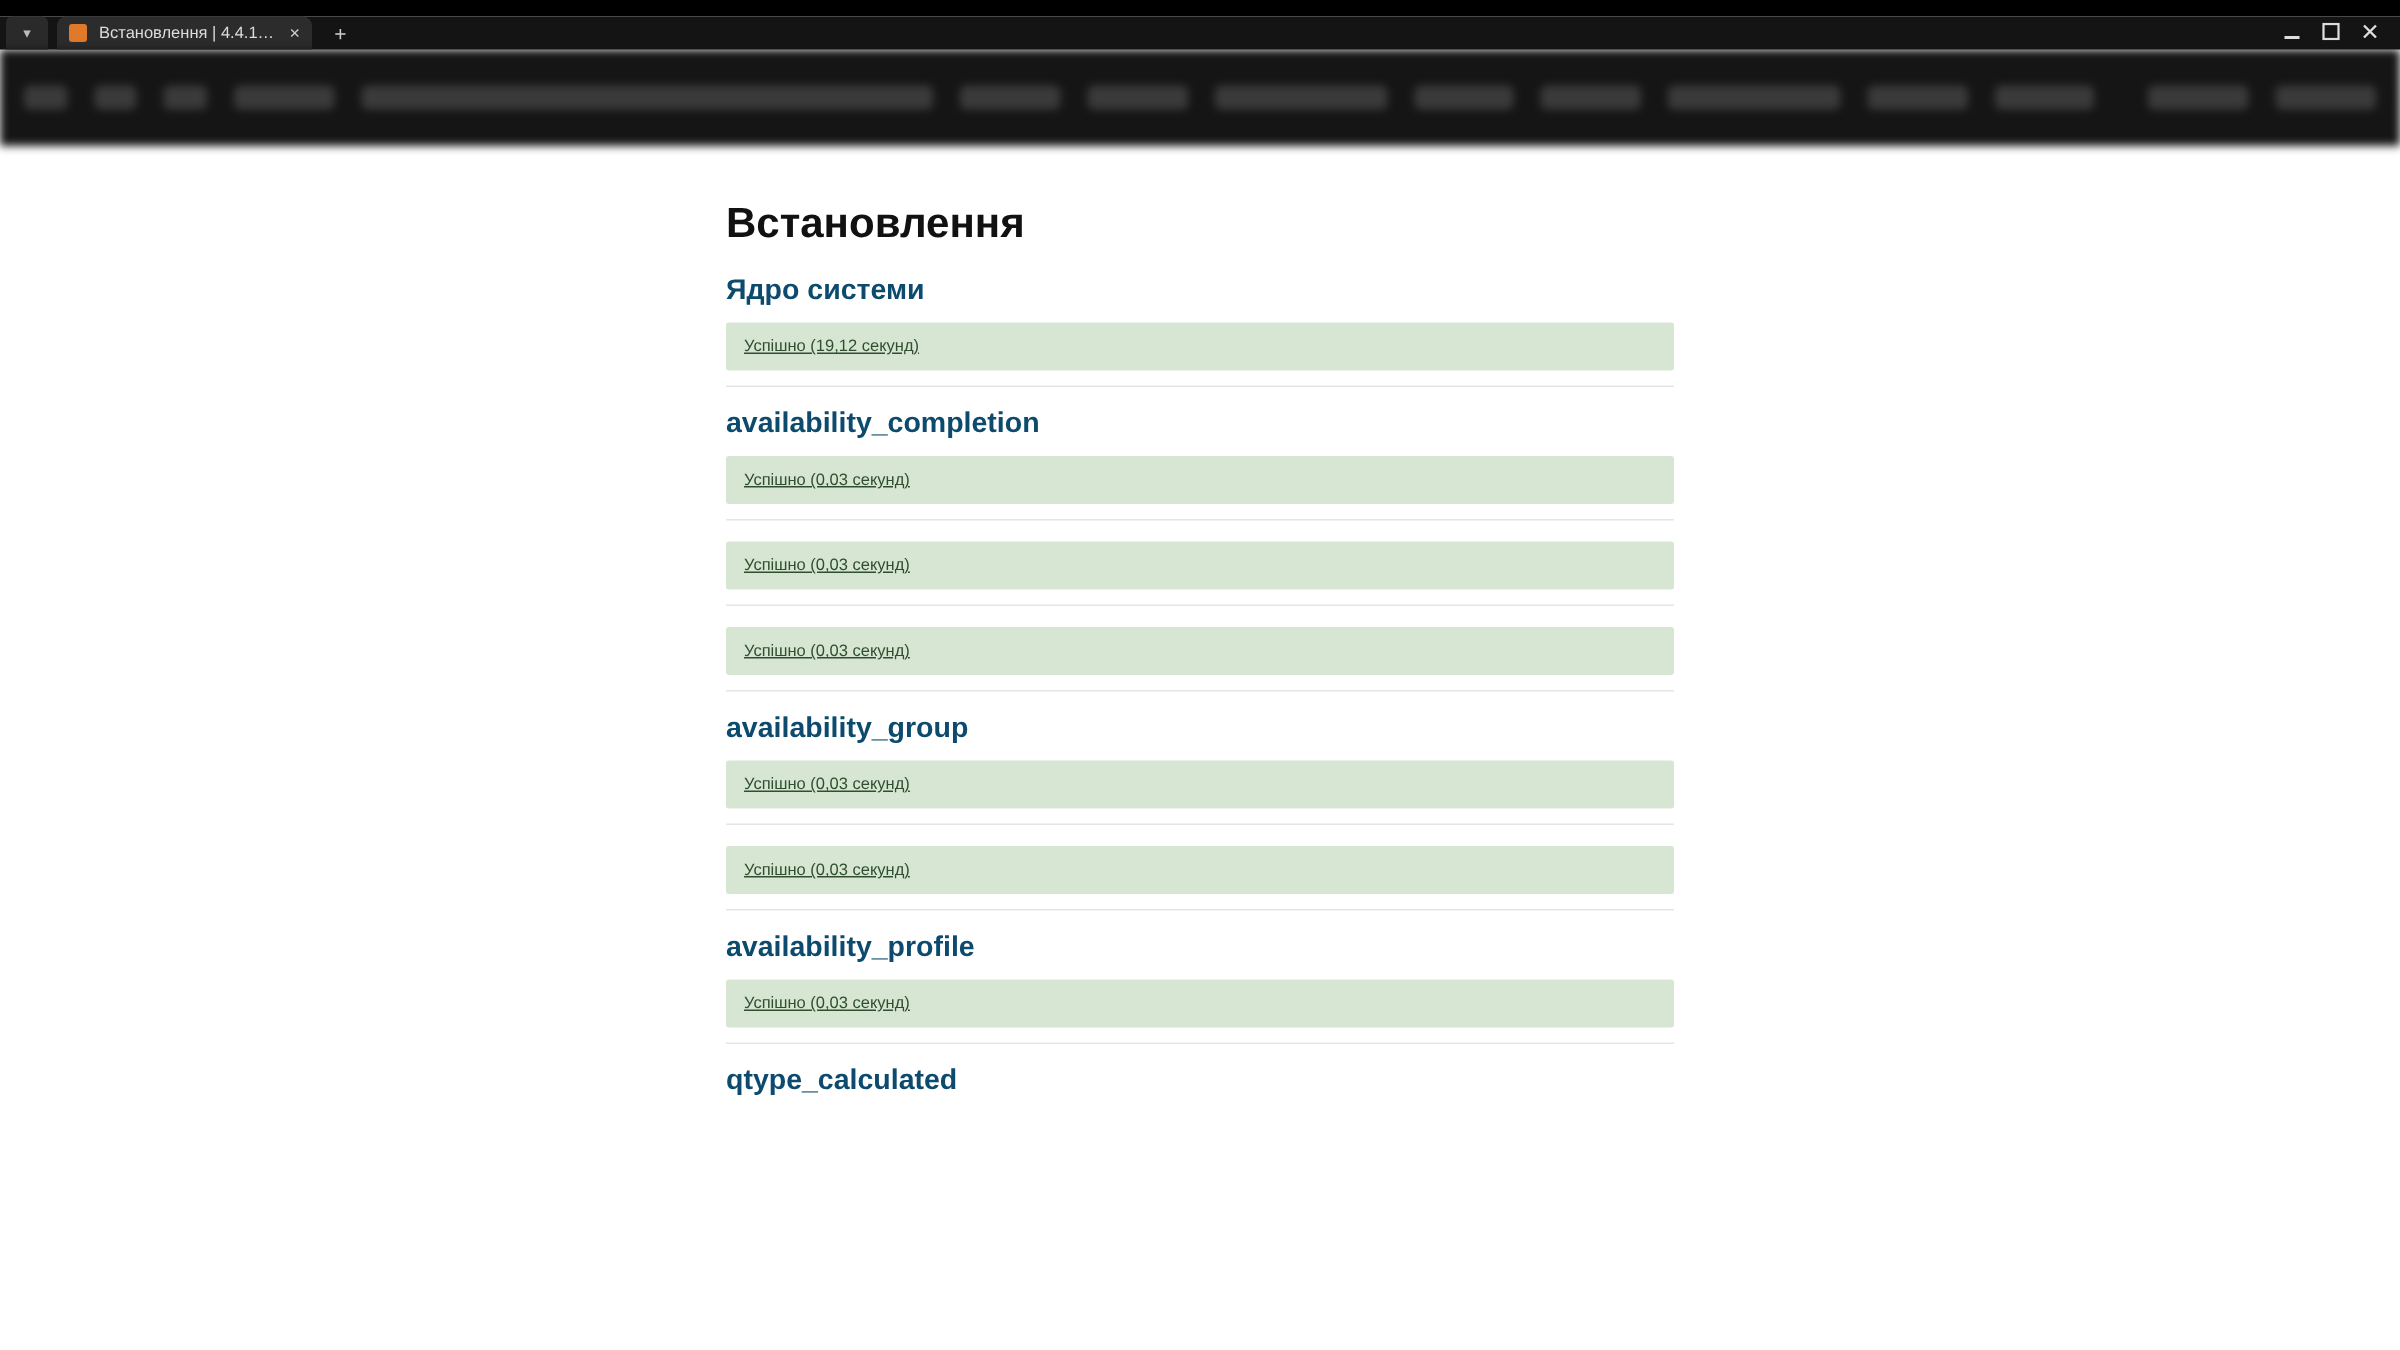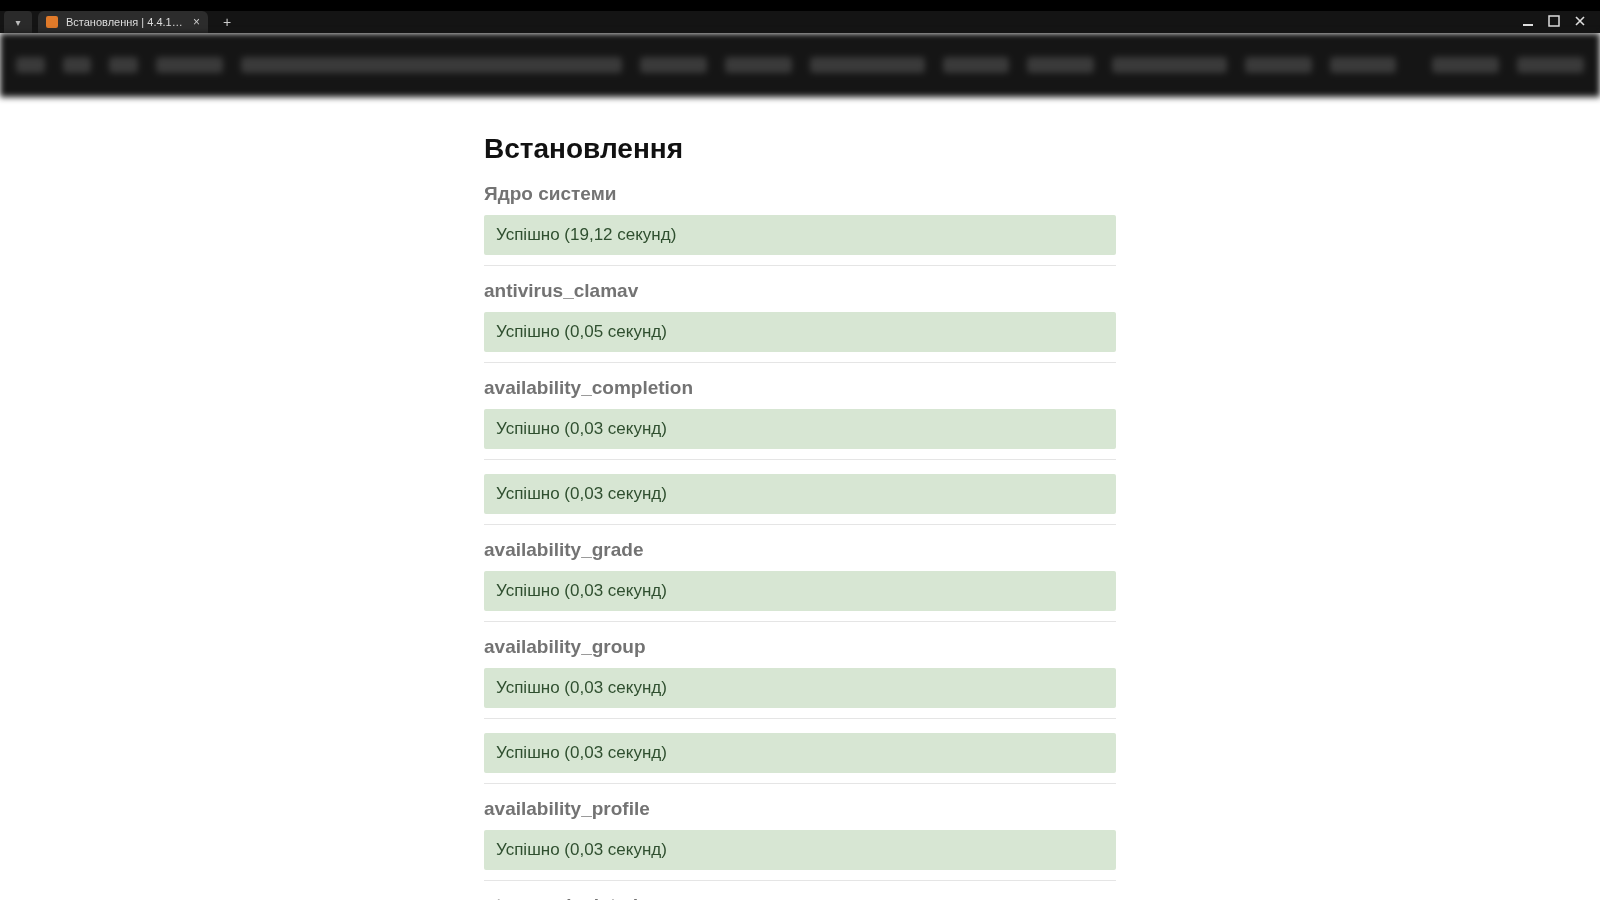--- a/index.html
+++ b/index.html
@@ -62,28 +62,29 @@
     margin:0 auto;
     padding-top:36px;
     padding-bottom:60px;
   }
   h1.page-title {
     font-size:28px; font-weight:700; color:#111; margin-bottom:18px;
   }
   .section { border-bottom:1px solid #e5e5e5; padding-bottom:10px; margin-bottom:14px; }
   .section:last-child { border-bottom:none; }
   h2.section-title {
-    font-size:19px; font-weight:700; color:#737373; margin-bottom:10px;
+    font-size:19px; font-weight:700; color:#0c4a6e; margin-bottom:10px;
   }
   .status-box {
     background:#d7e6d3;
     padding:10px 12px;
-    font-size:17px;
+    font-size:11px;
     color:#2f4f2f;
     border-radius:2px;
+    text-decoration:underline;
   }
   
   .viewport::-webkit-scrollbar { width:14px; }
   .viewport::-webkit-scrollbar-track { background:#f0f0f0; }
   .viewport::-webkit-scrollbar-thumb { background:#c4c4c4; border-radius:7px; border:3px solid #f0f0f0; }
 </style>
 </head>
 <body>
 
 <div class="desktop-top"></div>
@@ -140,36 +141,31 @@
 
 <div class="viewport">
   <div class="page">
     <h1 class="page-title">Встановлення</h1>
 
     <div class="section">
       <h2 class="section-title">Ядро системи</h2>
       <div class="status-box">Успішно (19,12 секунд)</div>
     </div>
 
-    <div class="section">
-      <h2 class="section-title">antivirus_clamav</h2>
-      <div class="status-box">Успішно (0,05 секунд)</div>
-    </div>
 
     <div class="section">
       <h2 class="section-title">availability_completion</h2>
       <div class="status-box">Успішно (0,03 секунд)</div>
     </div>
 
     <div class="section">
       <div class="status-box">Успішно (0,03 секунд)</div>
     </div>
 
     <div class="section">
-      <h2 class="section-title">availability_grade</h2>
       <div class="status-box">Успішно (0,03 секунд)</div>
     </div>
 
     <div class="section">
       <h2 class="section-title">availability_group</h2>
       <div class="status-box">Успішно (0,03 секунд)</div>
     </div>
 
     <div class="section">
       <div class="status-box">Успішно (0,03 секунд)</div>

